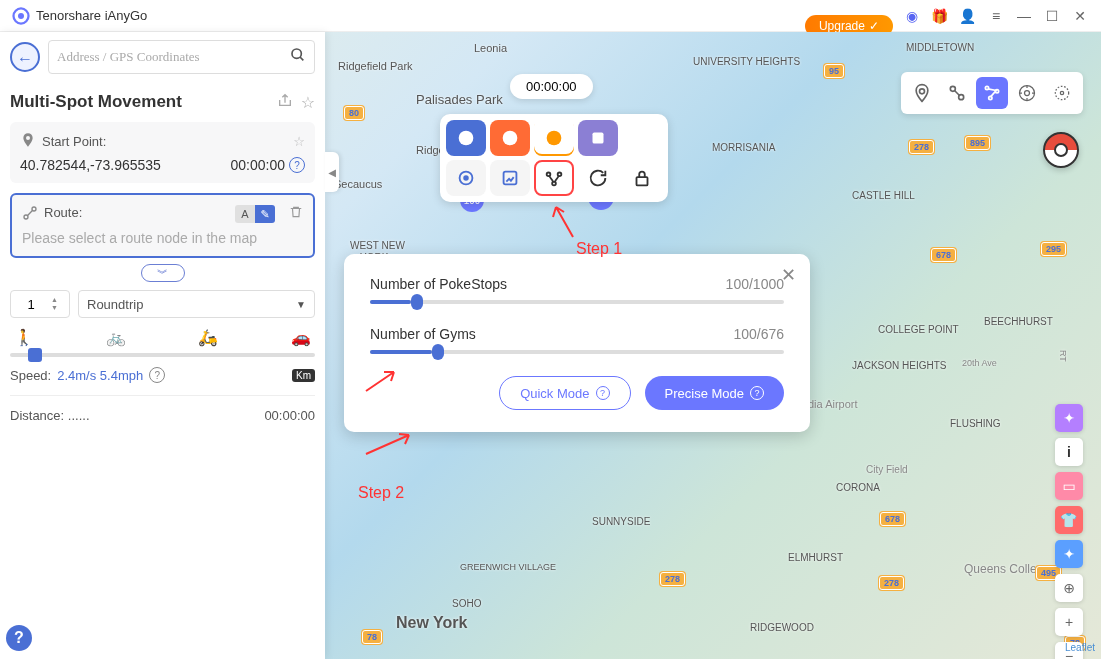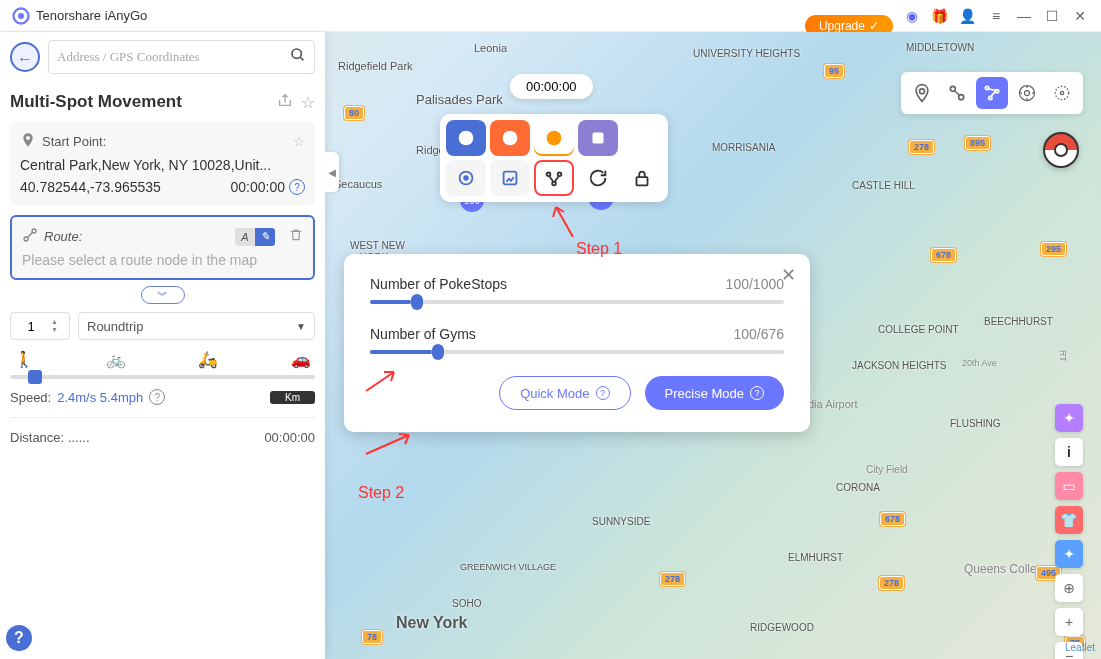--- a/index.html
+++ b/index.html
@@ -26,21 +26,21 @@
 .header-icon { color:#aaa; margin-left:8px; cursor:pointer; }
 .card { background:#f7f7f8; border-radius:6px; padding:10px; margin-bottom:10px; }
 .card-row { display:flex; align-items:center; gap:6px; font-size:13px; color:#555;}
 .card-row .flex1 { flex:1; }
 .star-icon { color:#bbb; cursor:pointer;}
 .addr-line { font-size:14px; color:#333; margin-top:6px; white-space:nowrap; overflow:hidden; text-overflow:ellipsis;}
 .coord-row { display:flex; justify-content:space-between; margin-top:6px; font-size:14px; color:#333;}
 .coord-row .time { display:flex; align-items:center; gap:4px;}
 .help-icon { width:16px; height:16px; border:1.5px solid #4a6fd4; border-radius:50%; color:#4a6fd4; font-size:10px; display:flex; align-items:center; justify-content:center; cursor:pointer;}
 .route-card { border:2px solid #4a6fd4; }
-.route-head { display:flex; align-items:center; gap:6px; font-size:13px; color:#555;font-style:italic;}
+.route-head { display:flex; gap:6px; font-size:13px; color:#555;}
 .route-head .flex1 { flex:1;}
 .toggle-grp { display:flex;}
 .tog { width:20px; height:18px; background:#e0e0e0; display:flex; align-items:center; justify-content:center; font-size:11px; cursor:pointer;}
 .tog.active { background:#4a6fd4; color:#fff;}
 .tog:first-child { border-radius:3px 0 0 3px;}
 .tog:last-child { border-radius:0 3px 3px 0;}
 .del-icon { color:#999; margin-left:8px; cursor:pointer;}
 .route-hint { color:#aaa; font-size:14px; margin-top:6px;}
 .expand-btn { width:44px; height:18px; border:1.5px solid #6b7fd4; border-radius:10px; background:#fff; margin:-4px auto 8px; display:flex; align-items:center; justify-content:center; color:#6b7fd4; cursor:pointer; font-size:11px; position:relative; z-index:2;}
 .ctrl-row { display:flex; gap:8px; align-items:center;}
@@ -49,21 +49,21 @@
 .num-spin { display:flex; flex-direction:column; font-size:7px; color:#888;}
 .num-spin span { cursor:pointer; line-height:8px;}
 .trip-select { flex:1; height:28px; border:1px solid #ddd; border-radius:4px; padding:0 8px; font-size:13px; background:#fff; display:flex; align-items:center; justify-content:space-between; cursor:pointer; color:#555;}
 .transport-row { display:flex; justify-content:space-between; margin-top:10px; padding:0 4px;}
 .trans-icon { color:#666; cursor:pointer; font-size:16px;}
 .trans-icon.active { color:#333;}
 .speed-slider { margin-top:6px; height:4px; background:#ddd; border-radius:2px; position:relative;}
 .speed-thumb { position:absolute; left:6%; top:-5px; width:14px; height:14px; background:#4a6fd4; border-radius:3px; cursor:pointer;}
 .speed-row { display:flex; align-items:center; margin-top:10px; font-size:13px; color:#555; gap:6px;}
 .speed-val { color:#4a6fd4;}
-.km-badge { margin-left:auto; background:#333; color:#fff; font-size:10px; padding:1px 15px; border-radius:3px;text-align:right;}
+.km-badge { margin-left:auto; background:#333; color:#fff; font-size:10px; padding:1px 4px; border-radius:3px;text-align:right;}
 .divider { height:1px; background:#eee; margin:12px 0;}
 .dist-row { display:flex; justify-content:space-between; font-size:13px; color:#555;}
 .start-btn { width:200px; height:36px; margin:18px auto 0; display:block; background:#ddd; color:#fff; border:none; border-radius:18px; font-size:14px; cursor:not-allowed;}
 .help-float { position:absolute; left:6px; bottom:8px; width:26px; height:26px; background:#4a6fd4; border-radius:50%; color:#fff; display:flex; align-items:center; justify-content:center; font-weight:bold; cursor:pointer; z-index:20;}
 .collapse-handle { position:absolute; left:325px; top:120px; width:14px; height:40px; background:#fff; border-radius:0 6px 6px 0; display:flex; align-items:center; justify-content:center; color:#888; cursor:pointer; z-index:11; box-shadow:2px 0 4px rgba(0,0,0,0.1); font-size:10px;}
 .top-timer { position:absolute; left:510px; top:42px; background:#fff; border-radius:16px; padding:5px 16px; font-size:13px; font-weight:500; box-shadow:0 2px 6px rgba(0,0,0,0.12); z-index:12;}
 .top-icons { position:absolute; right:18px; top:40px; background:#fff; border-radius:6px; padding:5px; display:flex; gap:3px; box-shadow:0 2px 6px rgba(0,0,0,0.12); z-index:12;}
 .top-icons .ti { width:32px; height:32px; border-radius:6px; display:flex; align-items:center; justify-content:center; cursor:pointer;}
 .top-icons .ti.active { background:#6b77ff;}
 .mode-panel { position:absolute; left:440px; top:82px; background:#fff; border-radius:10px; padding:6px; box-shadow:0 2px 10px rgba(0,0,0,0.15); z-index:13;}
@@ -120,26 +120,26 @@
     <span class="tb-icon">☐</span>
     <span class="tb-icon">✕</span>
   </div>
 </div>
 
 <div class="main">
   <div class="map-bg">
     <span class="map-label" style="left:178px;top:6px">Hasbrouck</span>
     <span class="map-label" style="left:204px;top:18px">Heights</span>
     <span class="map-label" style="left:474px;top:10px">Leonia</span>
-    <span class="map-label" style="left:693px;top:16px;font-size:10px">UNIVERSITY HEIGHTS</span>
+    <span class="map-label" style="left:693px;top:24px;font-size:10px">UNIVERSITY HEIGHTS</span>
     <span class="map-label" style="left:338px;top:28px">Ridgefield Park</span>
     <span class="map-label" style="left:416px;top:60px;font-size:13px">Palisades Park</span>
     <span class="map-label" style="left:416px;top:112px">Ridgefield</span>
     <span class="map-label" style="left:712px;top:110px;font-size:10px">MORRISANIA</span>
-    <span class="map-label" style="left:852px;top:148px;font-size:10px">CASTLE HILL</span>
+    <span class="map-label" style="left:852px;top:158px;font-size:10px">CASTLE HILL</span>
     <span class="map-label" style="left:878px;top:292px;font-size:10px">COLLEGE POINT</span>
     <span class="map-label" style="left:984px;top:284px;font-size:10px">BEECHHURST</span>
     <span class="map-label" style="left:950px;top:386px;font-size:10px">FLUSHING</span>
     <span class="map-label" style="left:852px;top:328px;font-size:10px">JACKSON HEIGHTS</span>
     <span class="map-label" style="left:836px;top:450px;font-size:10px">CORONA</span>
     <span class="map-label" style="left:866px;top:432px;font-size:10px;color:#888">City Field</span>
     <span class="map-label" style="left:788px;top:520px;font-size:10px">ELMHURST</span>
     <span class="map-label" style="left:750px;top:590px;font-size:10px">RIDGEWOOD</span>
     <span class="map-label" style="left:906px;top:10px;font-size:10px">MIDDLETOWN</span>
     <span class="map-label" style="left:396px;top:582px;font-size:16px;font-weight:600">New York</span>
@@ -188,21 +188,20 @@
       <span class="header-icon">☆</span>
     </div>
     <div class="card">
       <div class="card-row">
         <span><svg width="16" height="16" viewBox="0 0 24 24" fill="#888">
               <path d="M12 2C8 2 5 5 5 9c0 5 7 13 7 13s7-8 7-13c0-4-3-7-7-7zm0 10a3 3 0 110-6 3 3 0 010 6z"></path>
             </svg></span>
         <span class="flex1">Start Point:</span>
         <span class="star-icon">☆</span>
       </div>
-      <div class="addr-line">Central Park,New York, NY  10028,Unit...</div>
       <div class="coord-row">
         <span>40.782544,-73.965535</span>
         <span class="time">
             <span>00:00:00</span>
             <span class="help-icon">?</span>
           </span>
       </div>
     </div>
     <div class="card route-card">
       <div class="route-head">

